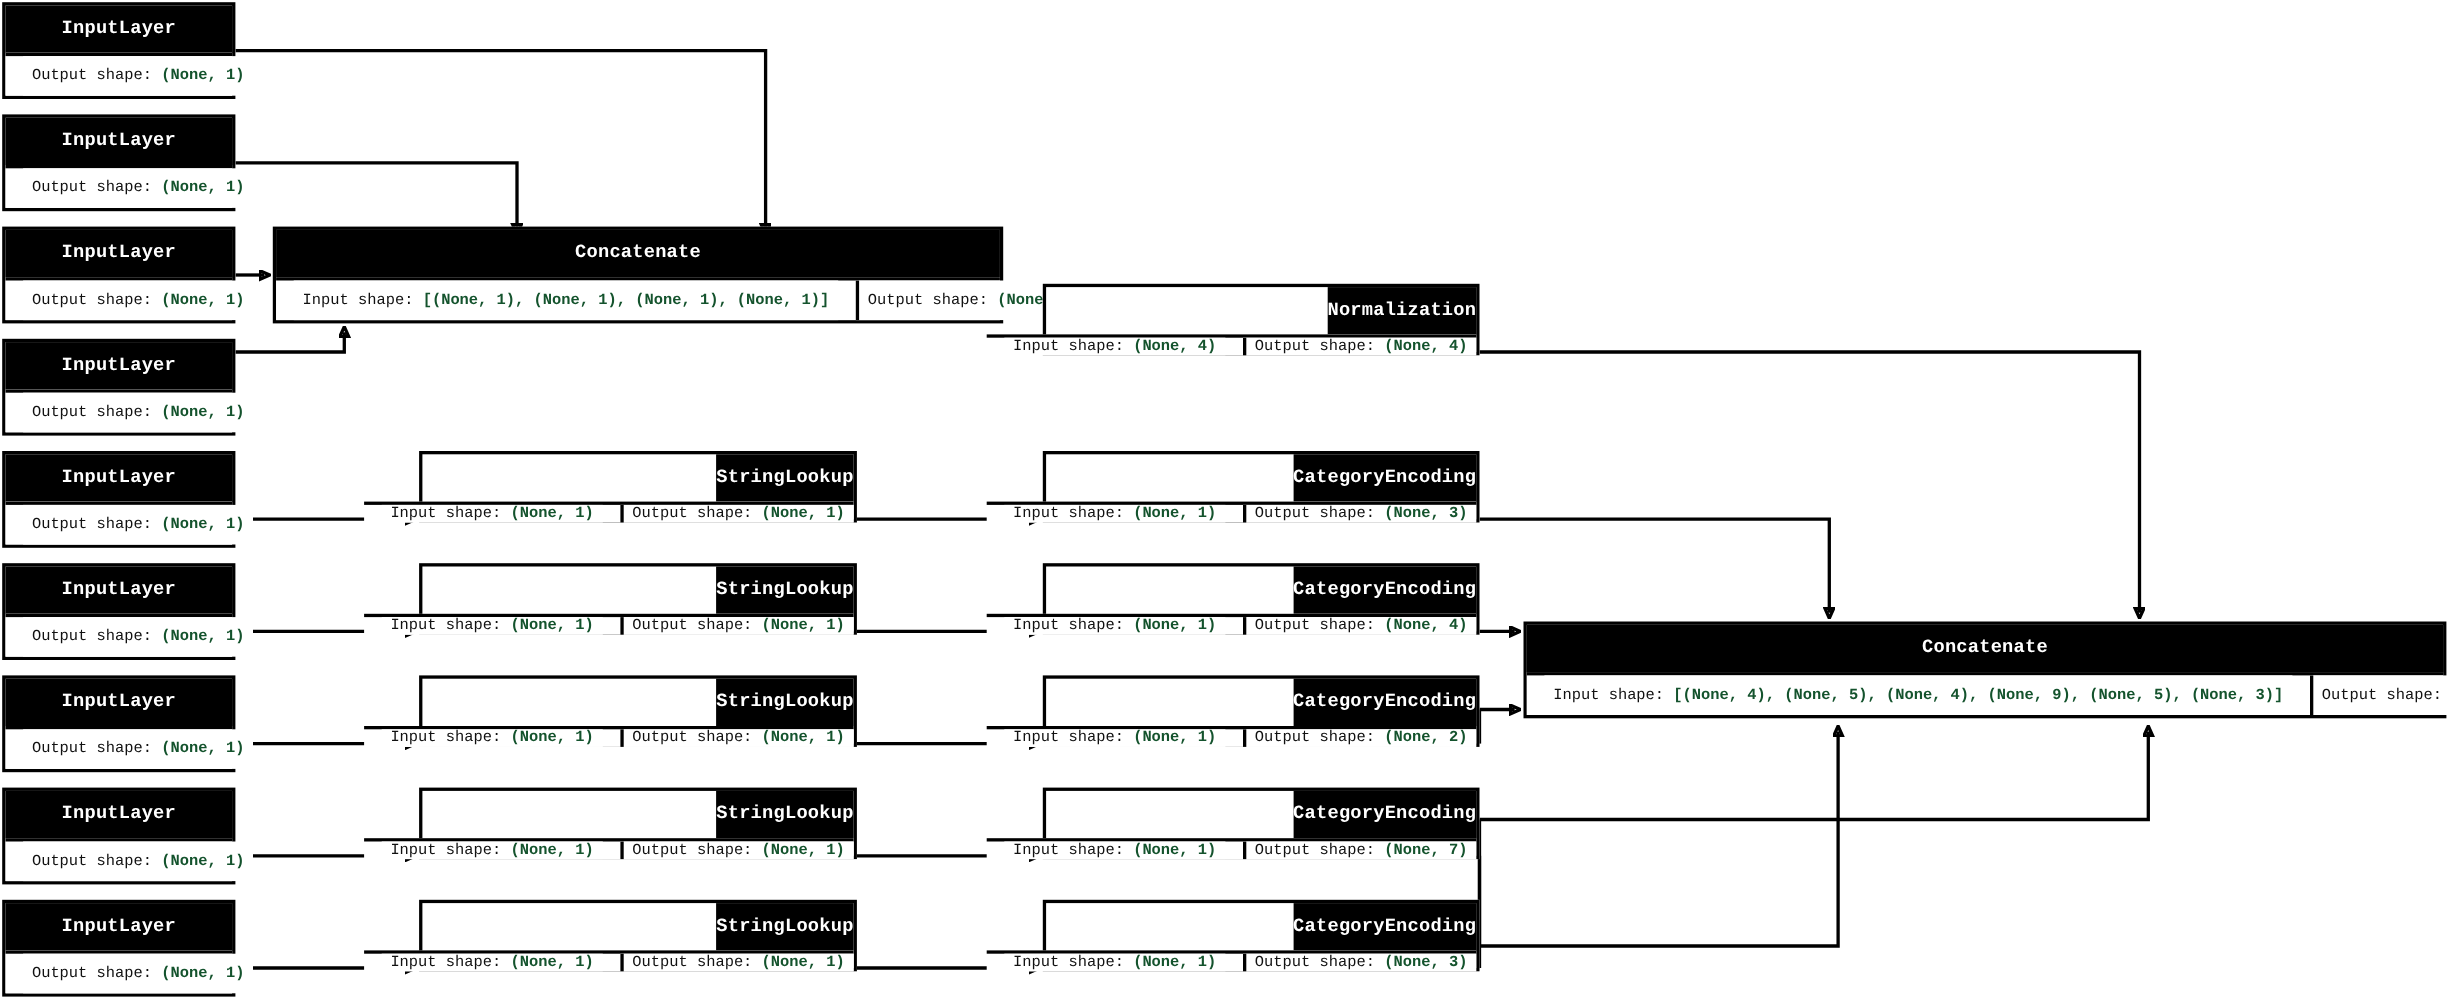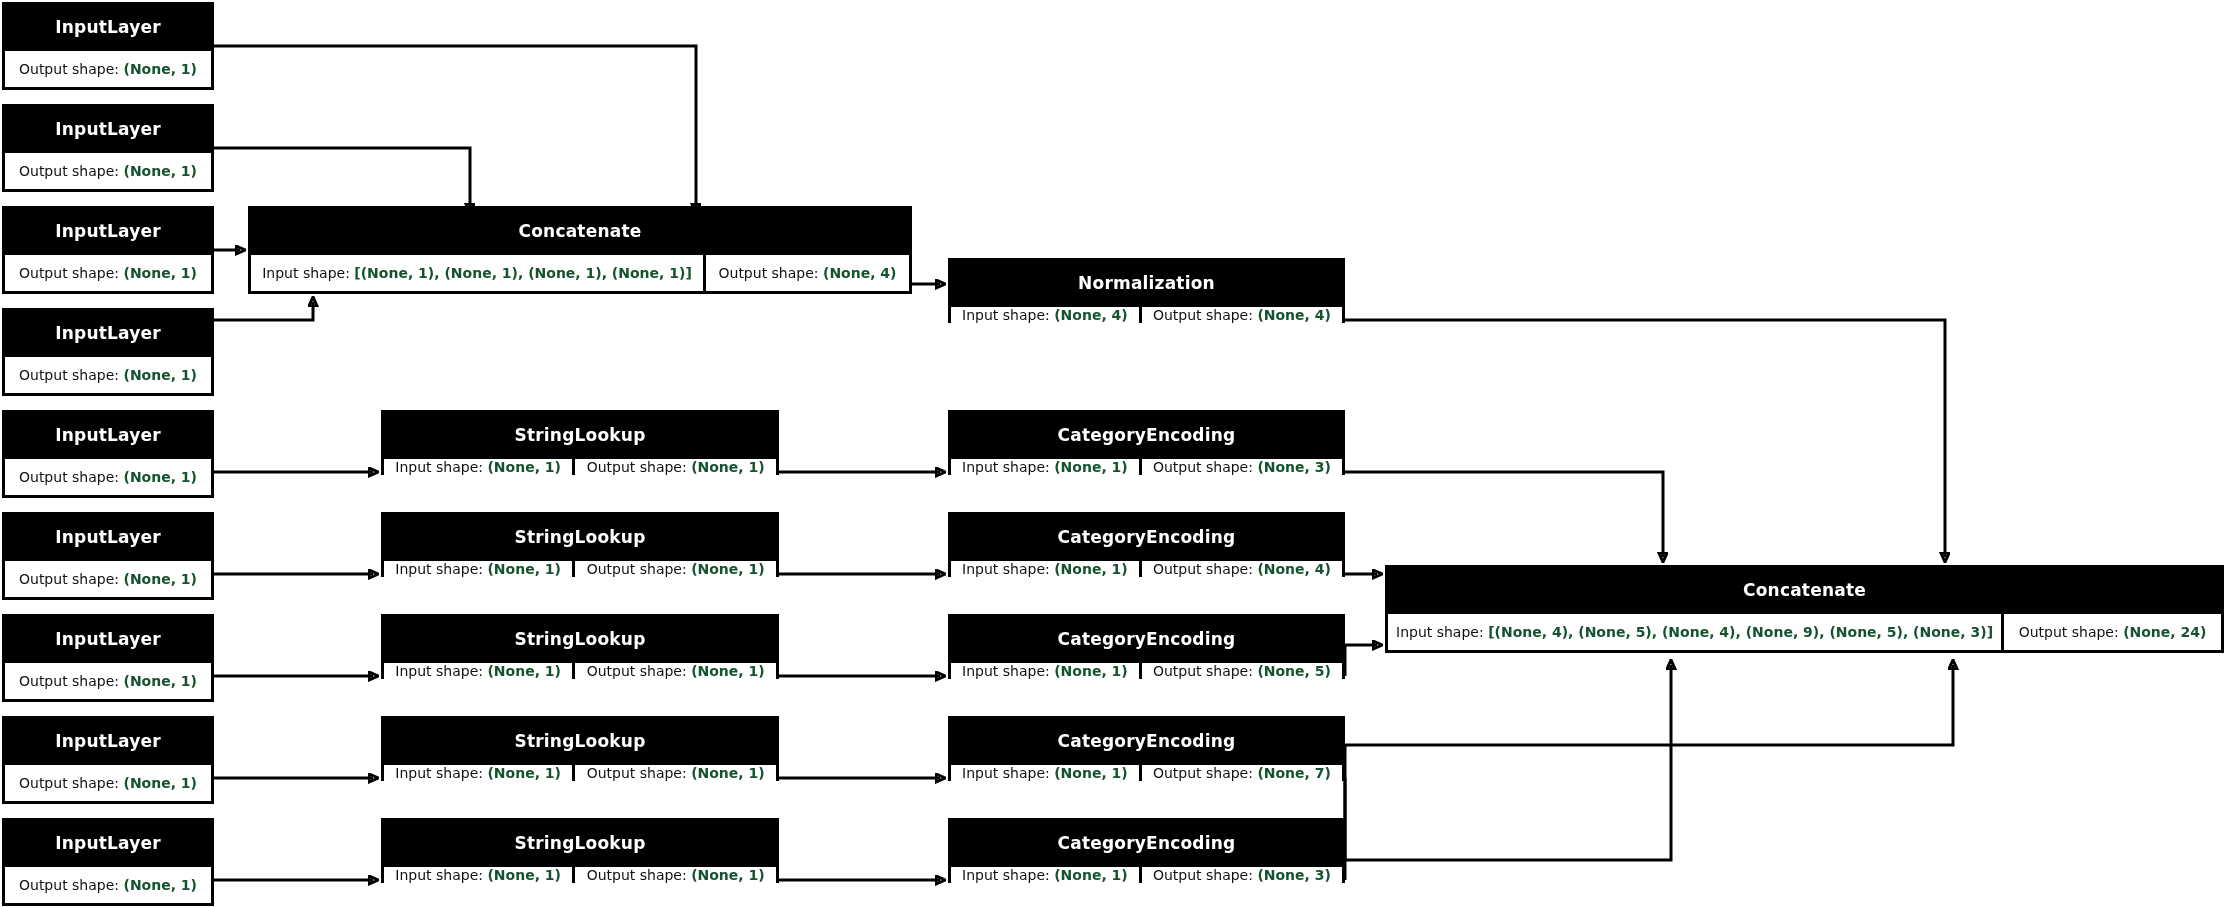--- a/index.html
+++ b/index.html
@@ -5,41 +5,41 @@
 <style>
   html,body{margin:0;padding:0;background:#ffffff;}
   body{width:2226px;height:908px;position:relative;overflow:hidden;
        font-family:"DejaVu Sans","Liberation Sans",sans-serif;
        -webkit-font-smoothing:antialiased;}
 
   #graph{position:absolute;left:0;top:0;width:2226px;height:908px;}
 
   
   .node{position:absolute;box-sizing:border-box;border:3px solid #000000;
-        background:#ffffff;display:flex;flex-direction:column;}
+        background:#ffffff;display:flex;flex-direction:column;font-family:Liberation Mono, monospace;}
   .node .title{background:#000000;color:#ffffff;font-weight:bold;
         display:flex;align-items:center;justify-content:center;
         letter-spacing:.2px;box-sizing:border-box;flex:0 0 auto;}
   .node .shapes{display:flex;flex-direction:row;flex:1 1 auto;
         background:#ffffff;box-sizing:border-box;}
   .node .cell{flex:1 1 auto;display:flex;align-items:center;
         justify-content:center;color:#111111;background:#ffffff;
-        box-sizing:border-box;white-space:nowrap;padding:0 8px;}
+        box-sizing:border-box;white-space:nowrap;padding:0 8px;margin-left:16px;}
   .node .cell.sep{border-left:3px solid #000000;}
   .node .cell b{font-weight:bold;color:#14532d;}
 
   
   .node .shapes{border-top:3px solid #000000;}
 
   
   .n-input{width:212px;height:88px;}
   .n-input .title{height:43px;font-size:17px;}
   .n-input .cell{font-size:14px;}
 
-  .n-mid{height:65px;}
+  .n-mid{height:65px;align-items:flex-end;}
   .n-mid .title{height:43px;font-size:17px;}
   .n-mid .cell{font-size:14px;}
 
   .n-concat1{width:664px;height:88px;}
   .n-concat1 .title{height:43px;font-size:17px;}
   .n-concat1 .cell{font-size:14px;}
   .n-concat1 .cell.in{flex:0 0 452px;}
 
   .n-concat2{width:839px;height:88px;}
   .n-concat2 .title{height:43px;font-size:17px;}
@@ -240,21 +240,21 @@
       </div>
     </div>
   </div>
   <div class="node n-mid" style="left:948px;top:614px;width:397px">
     <div class="title">CategoryEncoding</div>
     <div class="shapes">
       <div class="cell">
         <span>Input shape:</span>&nbsp;<b>(None, 1)</b>
       </div>
       <div class="cell sep">
-        <span>Output shape:</span>&nbsp;<b>(None, 5)</b>
+        <span>Output shape:</span>&nbsp;<b>(None, 2)</b>
       </div>
     </div>
   </div>
 
   <div class="node n-input" style="left:2px;top:716px">
     <div class="title">InputLayer</div>
     <div class="shapes">
       <div class="cell">
         <span>Output shape:</span>&nbsp;<b>(None, 1)</b>
       </div>

